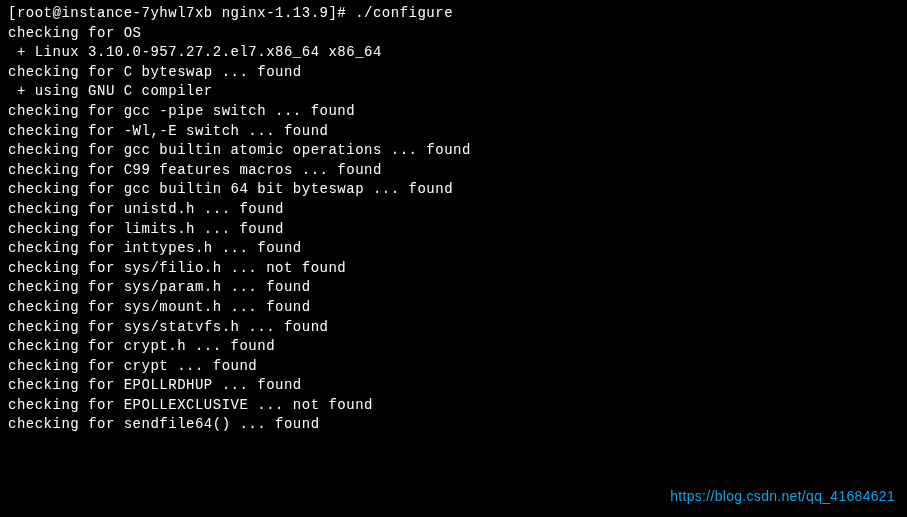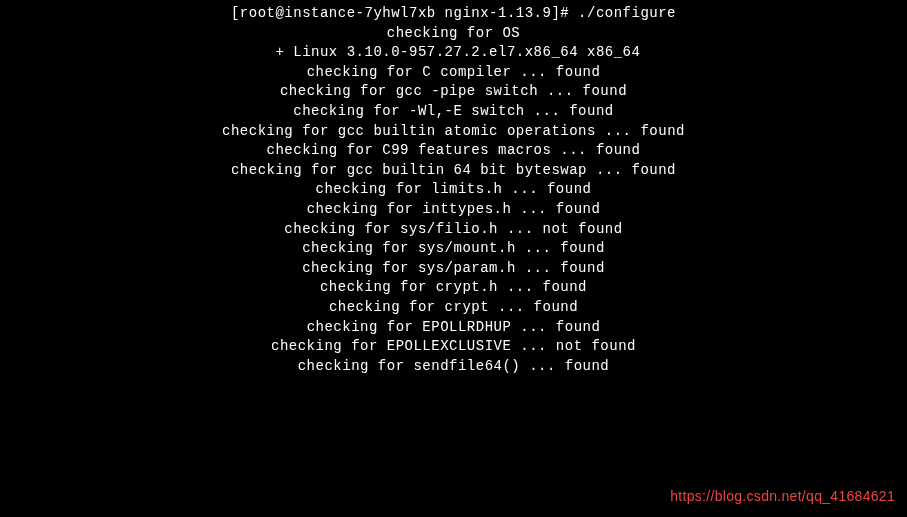--- a/index.html
+++ b/index.html
@@ -15,50 +15,52 @@
       line-height: 1.4;
       padding: 4px 8px;
       width: 907px;
       height: 517px;
       overflow: hidden;
       position: relative;
     }
     .terminal-line {
       white-space: pre;
       letter-spacing: 0.5px;
-      text-align: center;
     }
     .watermark {
       position: absolute;
       bottom: 10px;
       right: 12px;
-      color: #ef4444;
+      color: #0ea5e9;
       font-family: Arial, sans-serif;
       font-size: 14px;
       letter-spacing: 0.3px;
     }
   </style>
 </head>
 <body>
 
 <div id="terminal-container">
     <div class="terminal-line">[root@instance-7yhwl7xb nginx-1.13.9]# ./configure</div>
     <div class="terminal-line">checking for OS</div>
     <div class="terminal-line"> + Linux 3.10.0-957.27.2.el7.x86_64 x86_64</div>
-    <div class="terminal-line">checking for C compiler ... found</div>
+    <div class="terminal-line">checking for C byteswap ... found</div>
+    <div class="terminal-line"> + using GNU C compiler</div>
     <div class="terminal-line">checking for gcc -pipe switch ... found</div>
     <div class="terminal-line">checking for -Wl,-E switch ... found</div>
     <div class="terminal-line">checking for gcc builtin atomic operations ... found</div>
     <div class="terminal-line">checking for C99 features macros ... found</div>
     <div class="terminal-line">checking for gcc builtin 64 bit byteswap ... found</div>
+    <div class="terminal-line">checking for unistd.h ... found</div>
     <div class="terminal-line">checking for limits.h ... found</div>
     <div class="terminal-line">checking for inttypes.h ... found</div>
     <div class="terminal-line">checking for sys/filio.h ... not found</div>
+    <div class="terminal-line">checking for sys/param.h ... found</div>
     <div class="terminal-line">checking for sys/mount.h ... found</div>
-    <div class="terminal-line">checking for sys/param.h ... found</div>
+    <div class="terminal-line">checking for sys/statvfs.h ... found</div>
     <div class="terminal-line">checking for crypt.h ... found</div>
     <div class="terminal-line">checking for crypt ... found</div>
     <div class="terminal-line">checking for EPOLLRDHUP ... found</div>
     <div class="terminal-line">checking for EPOLLEXCLUSIVE ... not found</div>
     <div class="terminal-line">checking for sendfile64() ... found</div>
   </div>
 
 <div class="watermark">https://blog.csdn.net/qq_41684621</div>
 
 </body></html>

